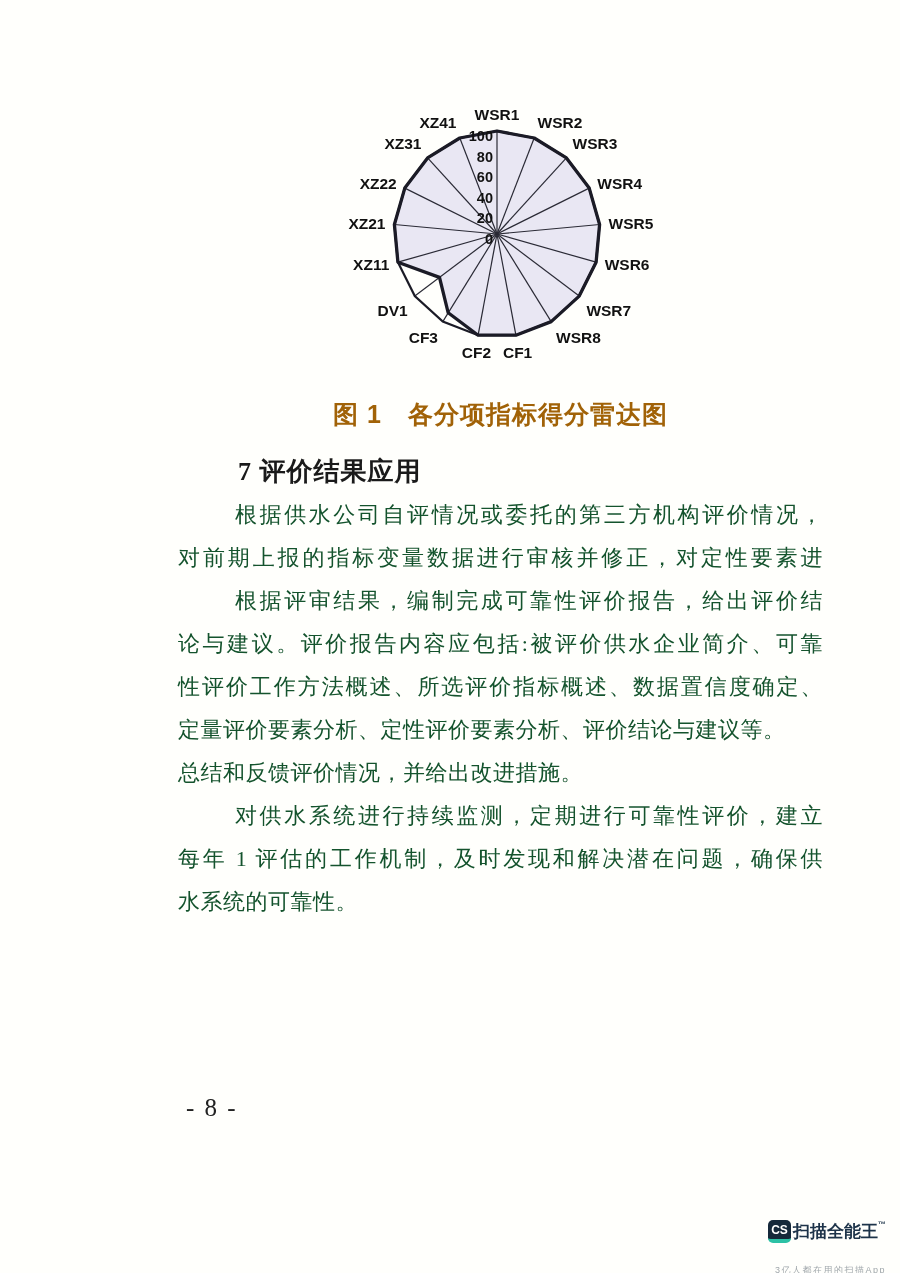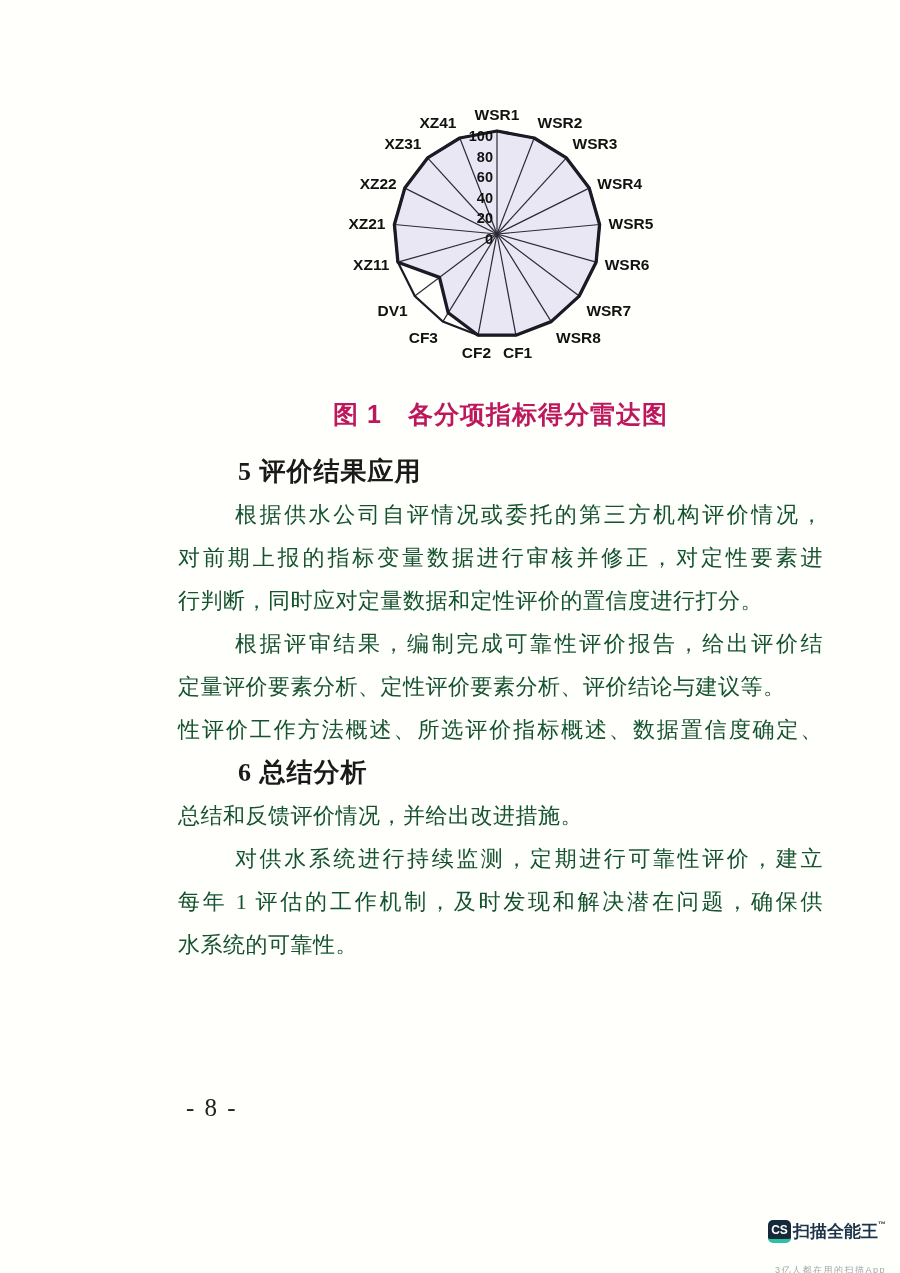--- a/index.html
+++ b/index.html
@@ -7,21 +7,21 @@
     width:900px;height:1273px;position:relative;background:#fffffc;
     font-family:"Liberation Serif","DejaVu Serif",serif;color:#1c1c1c;overflow:hidden;
   }
   .page{position:absolute;inset:0;}
   
   #radar{position:absolute;left:0;top:0;}
   
   .caption{
     position:absolute;left:178px;top:398px;width:645px;text-align:center;
     font-family:"Liberation Sans","DejaVu Sans",sans-serif;
-    font-weight:700;font-size:25px;color:#be185d;letter-spacing:1px;
+    font-weight:700;font-size:25px;color:#a16207;letter-spacing:1px;
   }
   
   .textcol{position:absolute;left:178px;top:450px;width:645px;}
   .line{
     height:43px;line-height:43px;font-size:22px;color:#14532d;
     letter-spacing:0.5px;
   }
   .fill{text-align:justify;text-align-last:justify;}
   .ind{text-indent:57px;}
   .h{
@@ -98,28 +98,27 @@
       <text x="389.3" y="269.7" text-anchor="end" fill="#111111" font-family="&quot;Liberation Sans&quot;,sans-serif" font-size="15.5" font-weight="600">XZ11</text>
       <text x="385.5" y="228.7" text-anchor="end" fill="#111111" font-family="&quot;Liberation Sans&quot;,sans-serif" font-size="15.5" font-weight="600">XZ21</text>
       <text x="396.7" y="189.1" text-anchor="end" fill="#111111" font-family="&quot;Liberation Sans&quot;,sans-serif" font-size="15.5" font-weight="600">XZ22</text>
       <text x="421.5" y="149.2" text-anchor="end" fill="#111111" font-family="&quot;Liberation Sans&quot;,sans-serif" font-size="15.5" font-weight="600">XZ31</text>
       <text x="456.5" y="127.6" text-anchor="end" fill="#111111" font-family="&quot;Liberation Sans&quot;,sans-serif" font-size="15.5" font-weight="600">XZ41</text>
     </svg>
 
   <div class="caption">图 1　各分项指标得分雷达图</div>
 
   <div class="textcol">
-    <div class="line h">5 评价结果应用</div>
+    <div class="line h">7 评价结果应用</div>
     <div class="line fill ind">根据供水公司自评情况或委托的第三方机构评价情况，</div>
     <div class="line fill">对前期上报的指标变量数据进行审核并修正，对定性要素进</div>
-    <div class="line">行判断，同时应对定量数据和定性评价的置信度进行打分。</div>
     <div class="line fill ind">根据评审结果，编制完成可靠性评价报告，给出评价结</div>
+    <div class="line fill">论与建议。评价报告内容应包括:被评价供水企业简介、可靠</div>
+    <div class="line fill">性评价工作方法概述、所选评价指标概述、数据置信度确定、</div>
     <div class="line">定量评价要素分析、定性评价要素分析、评价结论与建议等。</div>
-    <div class="line fill">性评价工作方法概述、所选评价指标概述、数据置信度确定、</div>
-    <div class="line h">6 总结分析</div>
     <div class="line">总结和反馈评价情况，并给出改进措施。</div>
     <div class="line fill ind">对供水系统进行持续监测，定期进行可靠性评价，建立</div>
     <div class="line fill">每年 1 评估的工作机制，及时发现和解决潜在问题，确保供</div>
     <div class="line">水系统的可靠性。</div>
   </div>
 
   <div class="pagenum">- 8 -</div>
 
   <div class="watermark">
     <div class="wm-row">

